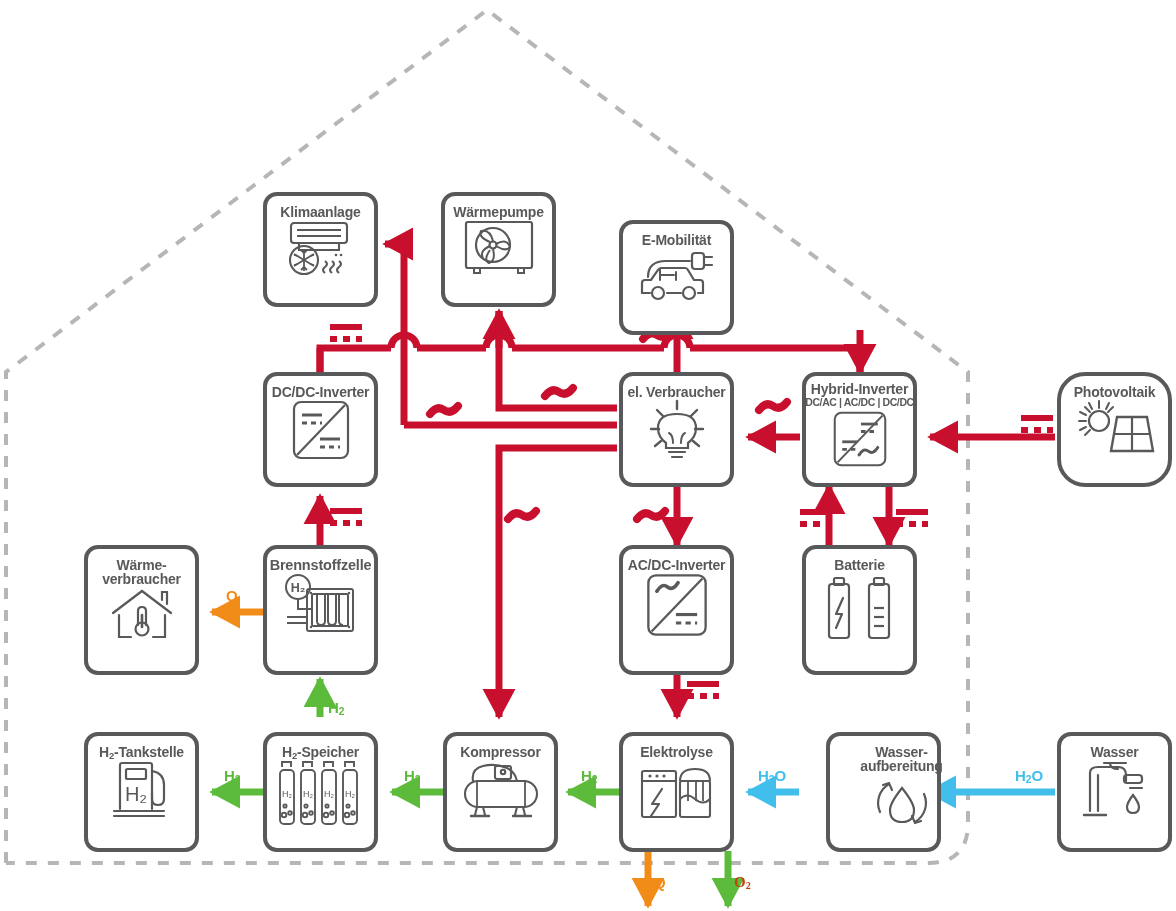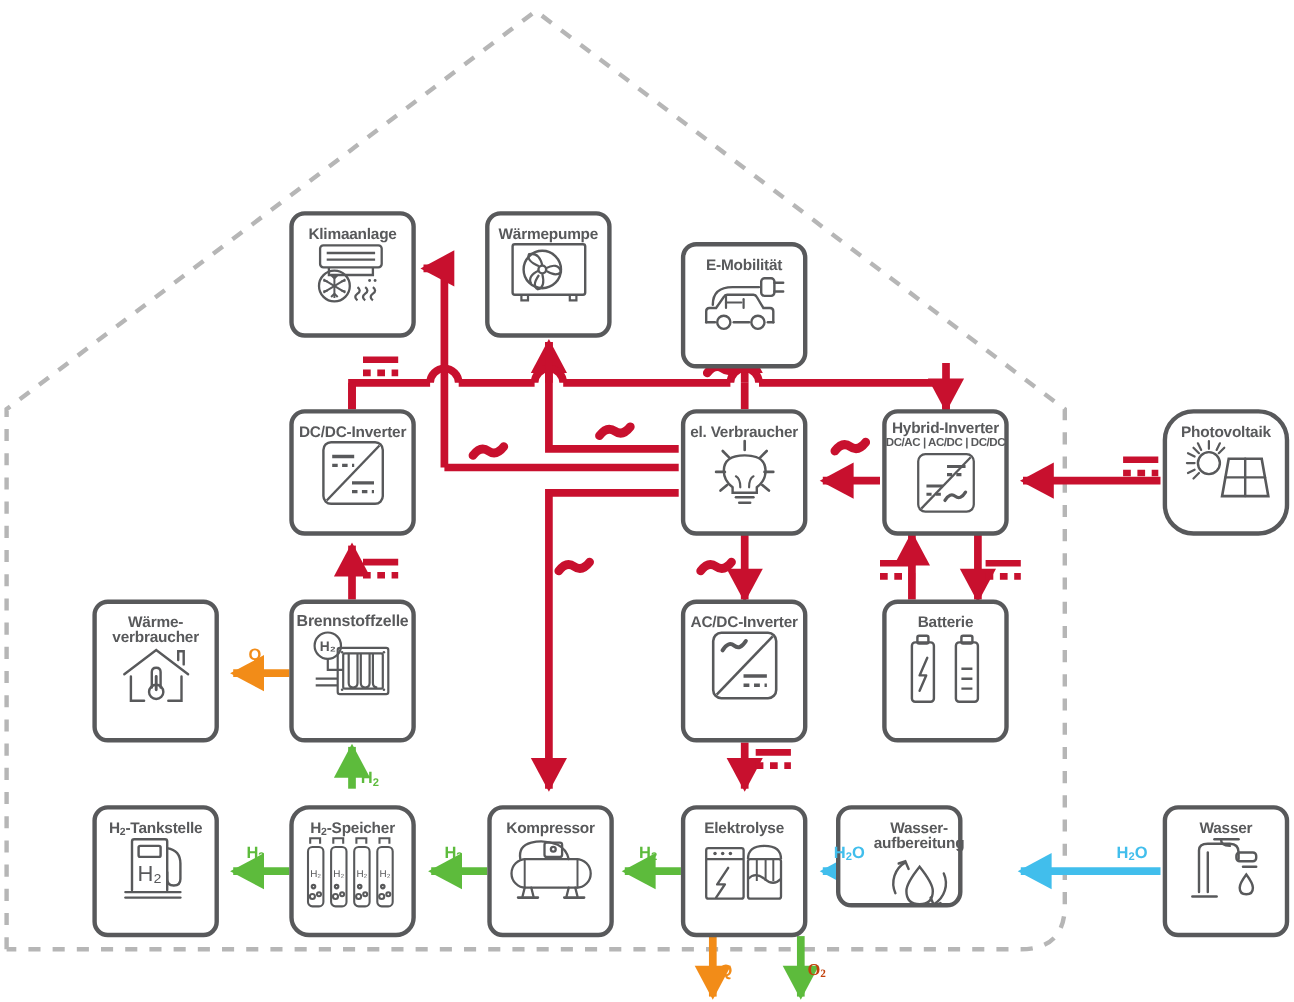--- a/index.html
+++ b/index.html
@@ -364,21 +364,21 @@
         <path d="M14,50 L14,6 q0,-2 2,-2 L44,4 q2,0 2,2 L46,50"></path>
         <rect x="20" y="10" width="20" height="10" rx="1.5"></rect>
         <text x="30" y="42" font-size="20" font-family="Liberation Sans, sans-serif" fill="#58595B" stroke="none" text-anchor="middle">H₂</text>
         <path d="M46,12 q12,2 12,14 l0,14 q0,6 -6,6 q-6,0 -6,-6 L46,34" stroke-width="2.2"></path>
         <line x1="8" y1="52" x2="58" y2="52"></line>
         <line x1="8" y1="57" x2="58" y2="57"></line>
       </svg>
     </div>
   </div>
 
-  <div class="node" style="left:263px;top:732px;width:115px;height:120px;border-radius:18px;">
+  <div class="node" style="left:263px;top:732px;width:115px;height:120px;">
     <div class="ttl">H<sub>2</sub>-Speicher</div>
     <div class="gfx">
       <svg width="90" height="68" viewBox="0 0 90 68" fill="none" stroke="#58595B" stroke-width="1.9">
         <g>
           <path d="M6,8 L6,3 L15,3 L15,8"></path>
             <rect x="4" y="11" width="14" height="54" rx="4"></rect>
           <text x="11" y="38" font-size="9" fill="#58595B" stroke="none" text-anchor="middle" font-family="Liberation Sans, sans-serif">H₂</text>
           <circle cx="9" cy="47" r="1.6"></circle>
             <circle cx="8" cy="56" r="2.3"></circle>
             <circle cx="14" cy="54" r="1.8"></circle>
@@ -437,21 +437,21 @@
         <circle cx="28" cy="17" r="1.6" fill="#58595B" stroke="none"></circle>
         <path d="M26,30 L16,45 L23,45 L15,57" stroke-width="2.2" stroke-linejoin="round" stroke-linecap="round"></path>
         <rect x="44" y="22" width="30" height="36" rx="2"></rect>
         <path d="M44,40 q7,-7 15,0 q8,7 15,0" stroke-width="2"></path>
         <path d="M52,22 L52,42 M60,22 L60,42 M67,22 L67,42" stroke-width="1.8"></path>
         <path d="M44,22 q0,-12 15,-12 q15,0 15,12" stroke-width="2.1"></path>
       </svg>
     </div>
   </div>
 
-  <div class="node" style="left:760px;top:732px;width:115px;height:93px;padding-left:36px;">
+  <div class="node" style="left:826px;top:732px;width:115px;height:120px;padding-left:36px;">
     <div class="ttl two">
       <span>Wasser-</span><br><span>aufbereitung</span>
     </div>
     <div class="gfx">
       <svg width="68" height="58" viewBox="0 0 68 58" fill="none" stroke="#58595B" stroke-width="2.2" stroke-linecap="round">
         <path d="M12,38 a22,22 0 0 1 9,-28"></path>
         <path d="M15,11 L21,9 L24,16"></path>
         <path d="M56,20 a22,22 0 0 1 -9,28"></path>
         <path d="M53,47 L47,49 L44,42"></path>
         <path d="M34,14 q12,15 12,22 q0,12 -12,12 q-12,0 -12,-12 q0,-7 12,-22 Z"></path>

